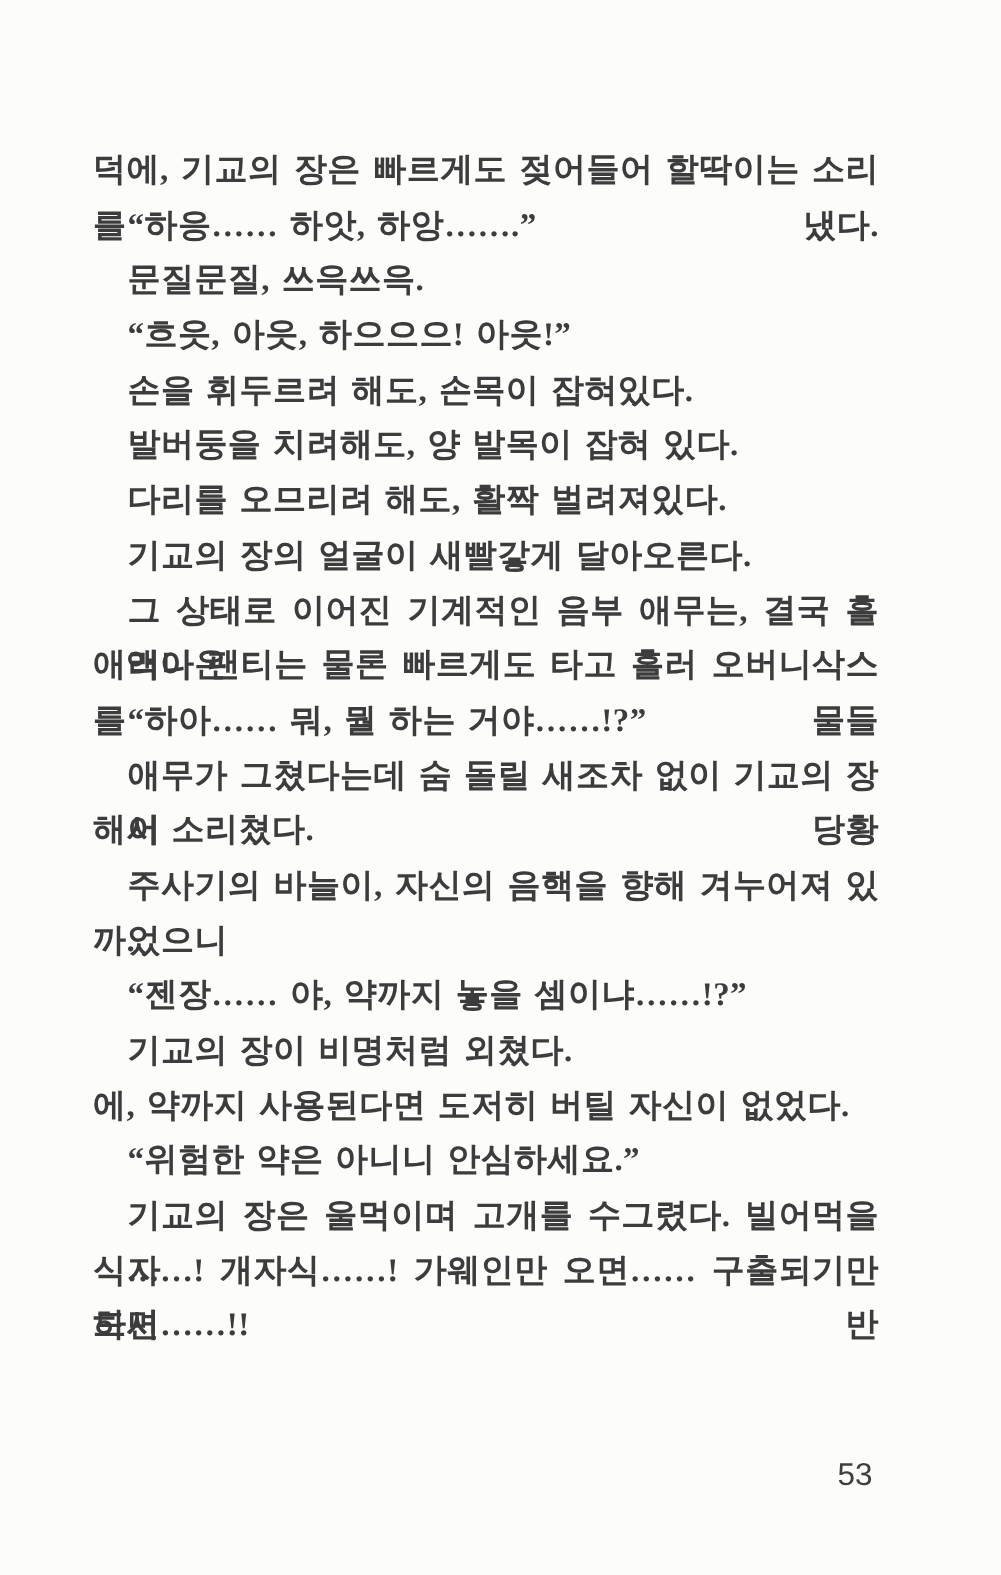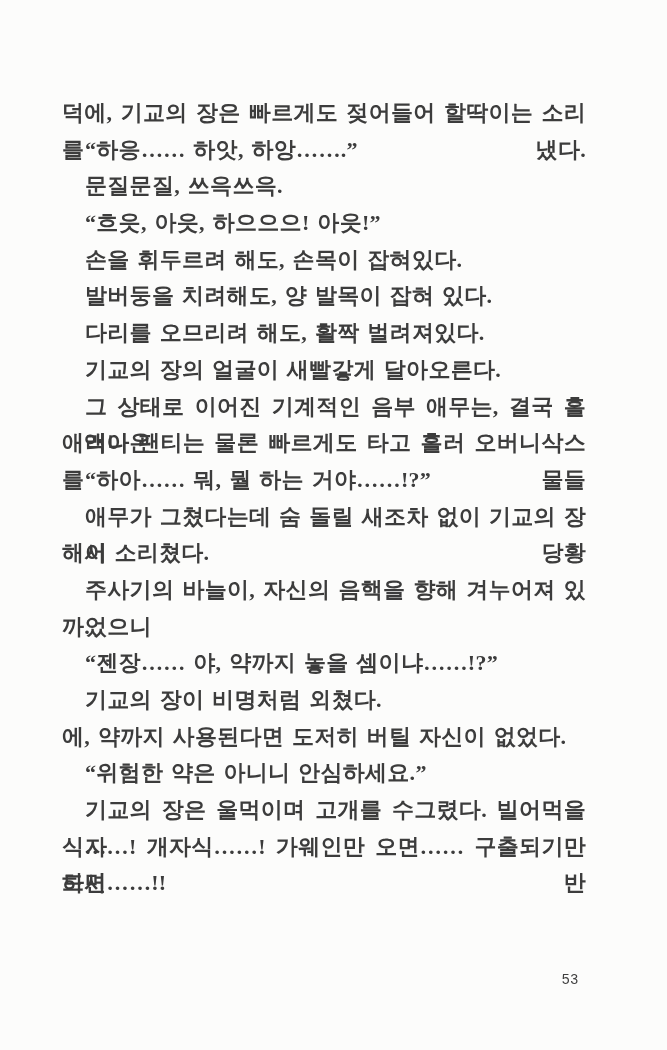--- a/index.html
+++ b/index.html
@@ -46,22 +46,22 @@
   }
   .line.indent {
     padding-left: 23px;
   }
   .page-number {
     position: absolute;
     left: 540px;
     top: 972px;
     width: 60px;
     text-align: center;
-    font-family: Liberation Mono, monospace;
-    font-size: 14px;
+    font-family: Liberation Sans, sans-serif;
+    font-size: 21px;
     color: #3f3f3f;
   }
 </style>
 </head>
 <body>
 
 <div class="page">
   <div class="text-block">
       <div class="line justify">덕에, 기교의 장은 빠르게도 젖어들어 할딱이는 소리를 냈다.</div>
       <div class="line indent">“하응…… 하앗, 하앙…….”</div>

